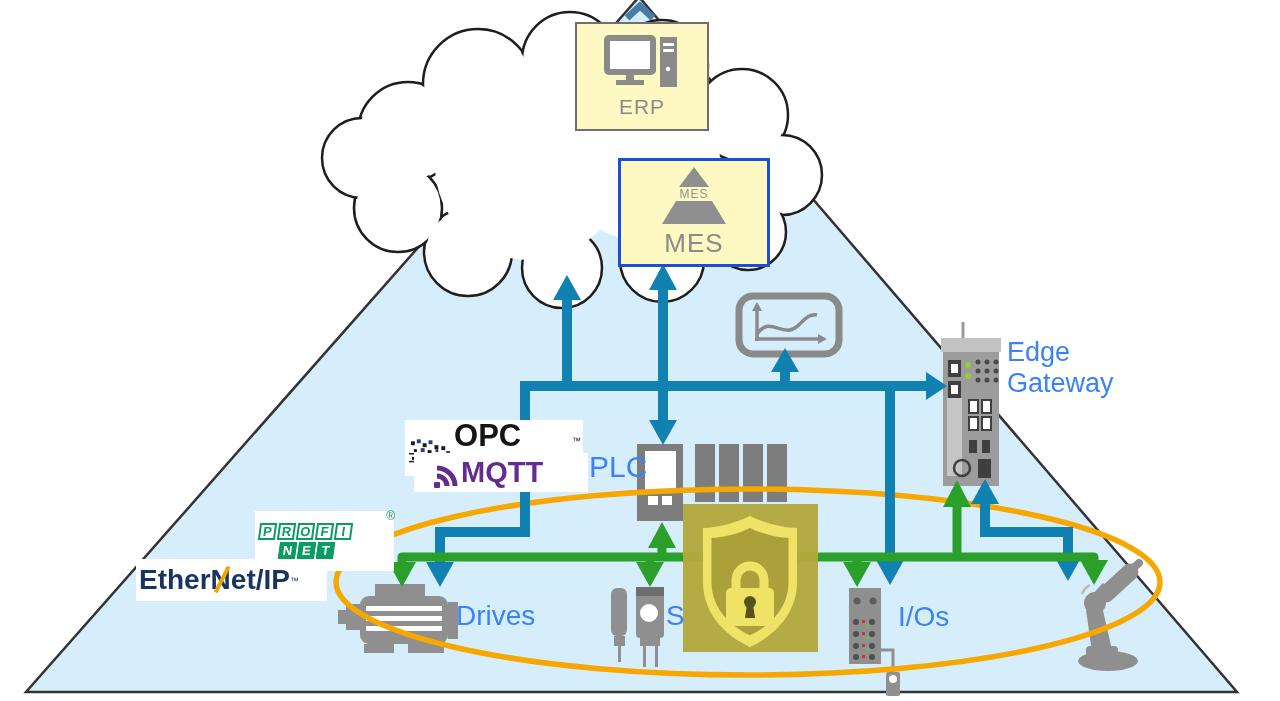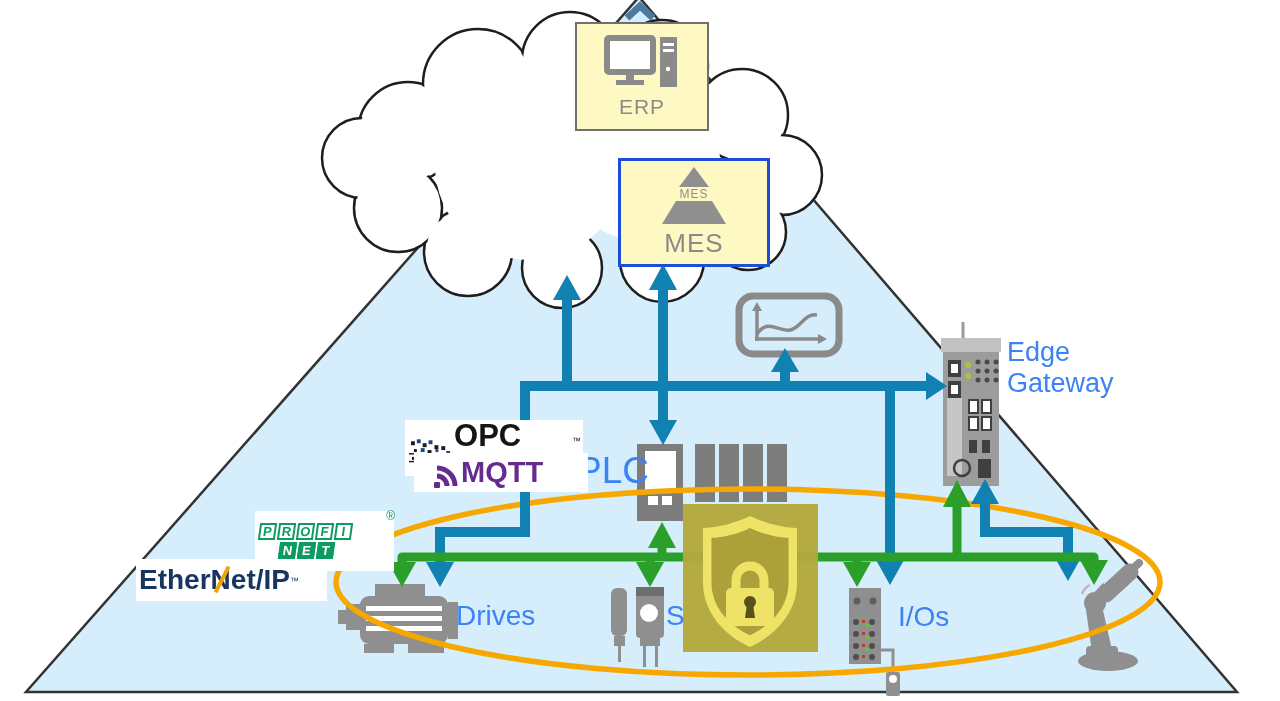--- a/index.html
+++ b/index.html
@@ -1,21 +1,21 @@
 <!DOCTYPE html>
 <html><head>
 <meta charset="utf-8">
 <style>
   html,body{margin:0;padding:0;background:#fff;}
   .stage{position:relative;width:1280px;height:701px;overflow:hidden;background:#fff;
          font-family:"Liberation Sans",sans-serif;}
   .stage svg.scene{position:absolute;left:0;top:0;}
   .lbl{position:absolute;color:#3b82f6;white-space:nowrap;}
   .lbl-cloud{left:460px;top:125px;font-size:38px;color:#9a9a9a;}
-  .lbl-plc{left:577px;top:450px;font-size:37px;}
+  .lbl-plc{left:589px;top:450px;font-size:30px;}
   .lbl-eg{left:1007px;top:337px;font-size:27px;line-height:31px;}
   .lbl-drives{left:456px;top:600px;font-size:28px;}
   .lbl-sensors{left:666px;top:600px;font-size:28px;}
   .lbl-ios{left:898px;top:601px;font-size:28px;text-align:right;}
   
   .node-box{position:absolute;background:#fef9c3;display:flex;flex-direction:column;
             align-items:center;justify-content:center;}
   .erp-box{left:575px;top:22px;width:130px;height:105px;border:2px solid #6f6f6f;}
   .mes-box{left:618px;top:158px;width:146px;height:103px;border:3px solid #1d4ed8;}
   .node-box .box-label{color:#8a8a8a;font-size:21px;letter-spacing:1px;margin-top:4px;}

